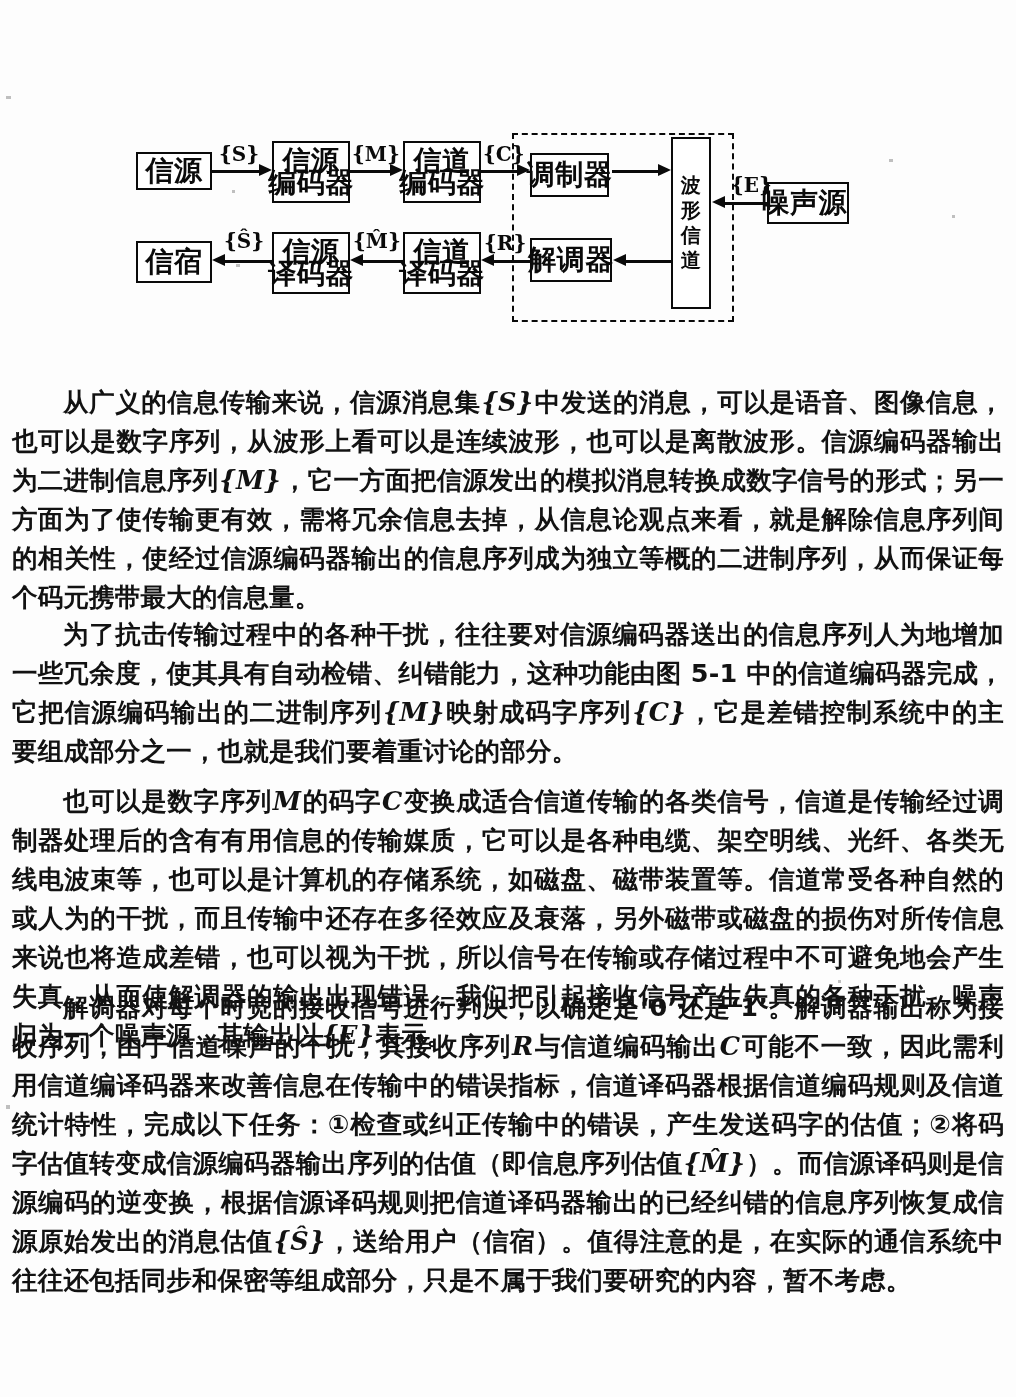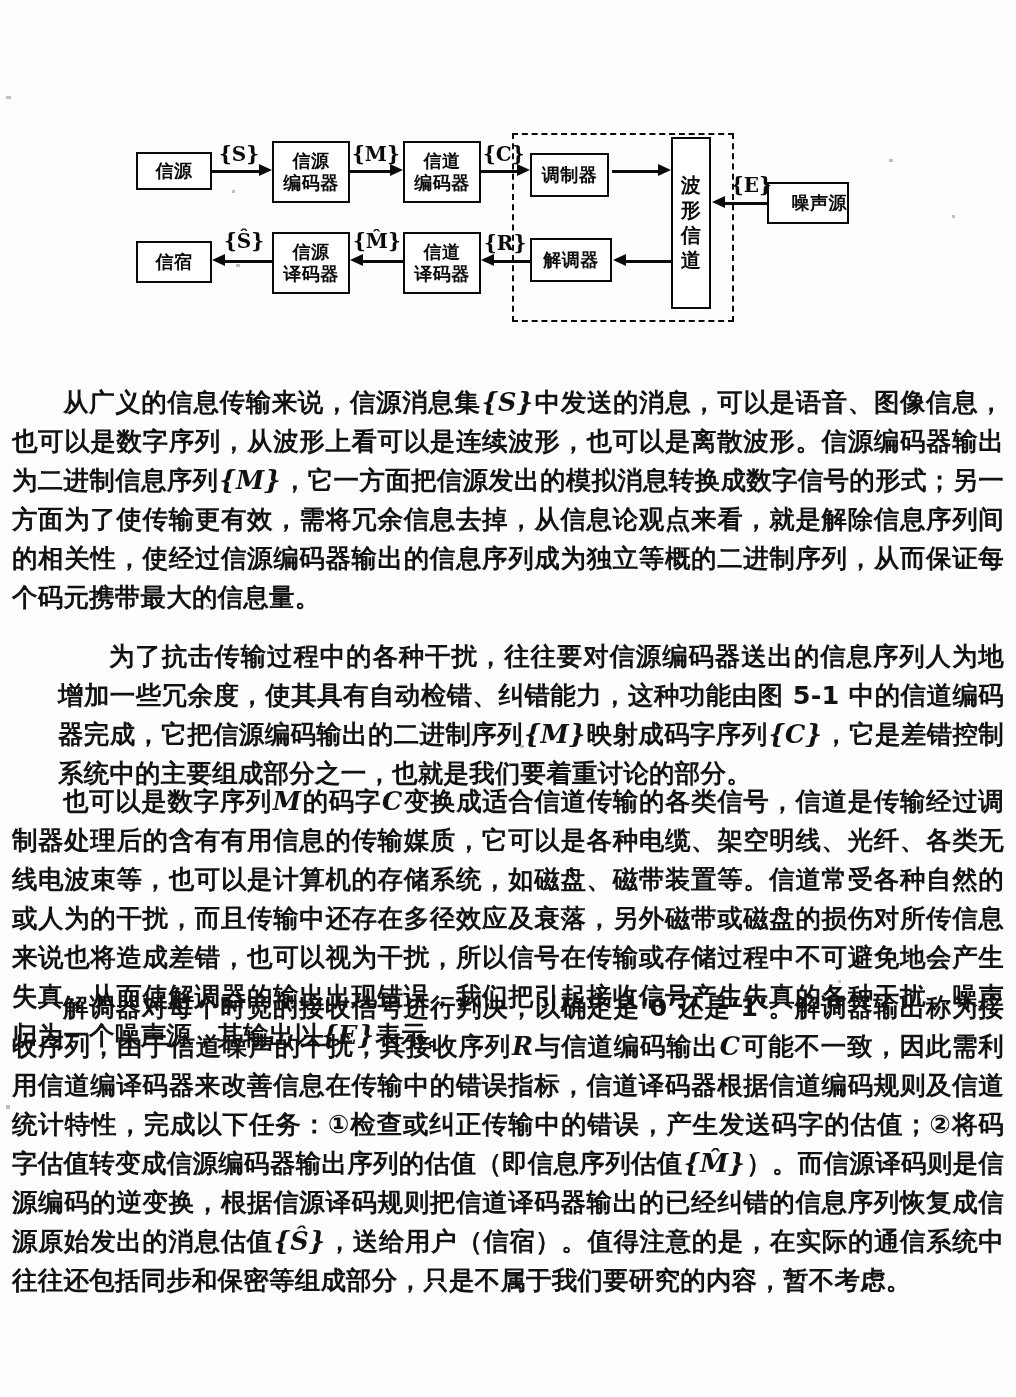--- a/index.html
+++ b/index.html
@@ -72,21 +72,21 @@
   
   .box {
     position: absolute;
     border: 2.5px solid #0a0a0a;
     background: #ffffff;
     box-sizing: border-box;
     display: flex;
     flex-direction: column;
     align-items: center;
     justify-content: center;
-    font-size: 18px;
+    font-size: 28px;
     font-weight: 700;
     line-height: 22px;
     letter-spacing: 0.5px;
     color: #0a0a0a;
     text-align: center;
   }
   .box span { display: block; white-space: nowrap; }
   .box.vertical {
     font-size: 20px;
     line-height: 25px;
@@ -231,21 +231,21 @@
     <div class="speck" style="left:889px; top:34px; width:4px; height:3px;"></div>
     <div class="speck" style="left:952px; top:90px; width:3px; height:3px;"></div>
     <div class="speck" style="left:236px; top:139px; width:4px; height:3px;"></div>
   </div>
 
 
   <div class="prose" style="top:383px;">
     <p><span>从广义的信息传输来说，信源消息集</span><span class="math">{S}</span><span>中发送的消息，可以是语音、图像信息，也可以是数字序列，从波形上看可以是连续波形，也可以是离散波形。信源编码器输出为二进制信息序列</span><span class="math">{M}</span><span>，它一方面把信源发出的模拟消息转换成数字信号的形式；另一方面为了使传输更有效，需将冗余信息去掉，从信息论观点来看，就是解除信息序列间的相关性，使经过信源编码器输出的信息序列成为独立等概的二进制序列，从而保证每个码元携带最大的信息量。</span></p>
   </div>
 
-  <div class="prose" style="top:637px;margin-left:46px;">
+  <div class="prose" style="top:615px;">
     <p><span>为了抗击传输过程中的各种干扰，往往要对信源编码器送出的信息序列人为地增加一些冗余度，使其具有自动检错、纠错能力，这种功能由图 5-1 中的信道编码器完成，它把信源编码输出的二进制序列</span><span class="math">{M}</span><span>映射成码字序列</span><span class="math">{C}</span><span>，它是差错控制系统中的主要组成部分之一，也就是我们要着重讨论的部分。</span></p>
   </div>
 
   <div class="prose" style="top:782px;">
     <p><span>也可以是数字序列</span><span class="math">M</span><span>的码字</span><span class="math">C</span><span>变换成适合信道传输的各类信号，信道是传输经过调制器处理后的含有有用信息的传输媒质，它可以是各种电缆、架空明线、光纤、各类无线电波束等，也可以是计算机的存储系统，如磁盘、磁带装置等。信道常受各种自然的或人为的干扰，而且传输中还存在多径效应及衰落，另外磁带或磁盘的损伤对所传信息来说也将造成差错，也可以视为干扰，所以信号在传输或存储过程中不可避免地会产生失真，从而使解调器的输出出现错误，我们把引起接收信号产生失真的各种干扰、噪声归为一个噪声源，其输出以</span><span class="math">{E}</span><span>表示。</span></p>
   </div>
 
   <div class="prose" style="top:988px;">
     <p><span>解调器对每个时宽的接收信号进行判决，以确定是‘0’还是‘1’。解调器输出称为接收序列，由于信道噪声的干扰，其接收序列</span><span class="math">R</span><span>与信道编码输出</span><span class="math">C</span><span>可能不一致，因此需利用信道编译码器来改善信息在传输中的错误指标，信道译码器根据信道编码规则及信道统计特性，完成以下任务：①检查或纠正传输中的错误，产生发送码字的估值；②将码字估值转变成信源编码器输出序列的估值（即信息序列估值</span><span class="math">{M̂}</span><span>）。而信源译码则是信源编码的逆变换，根据信源译码规则把信道译码器输出的已经纠错的信息序列恢复成信源原始发出的消息估值</span><span class="math">{Ŝ}</span><span>，送给用户（信宿）。值得注意的是，在实际的通信系统中往往还包括同步和保密等组成部分，只是不属于我们要研究的内容，暂不考虑。</span></p>
   </div>

